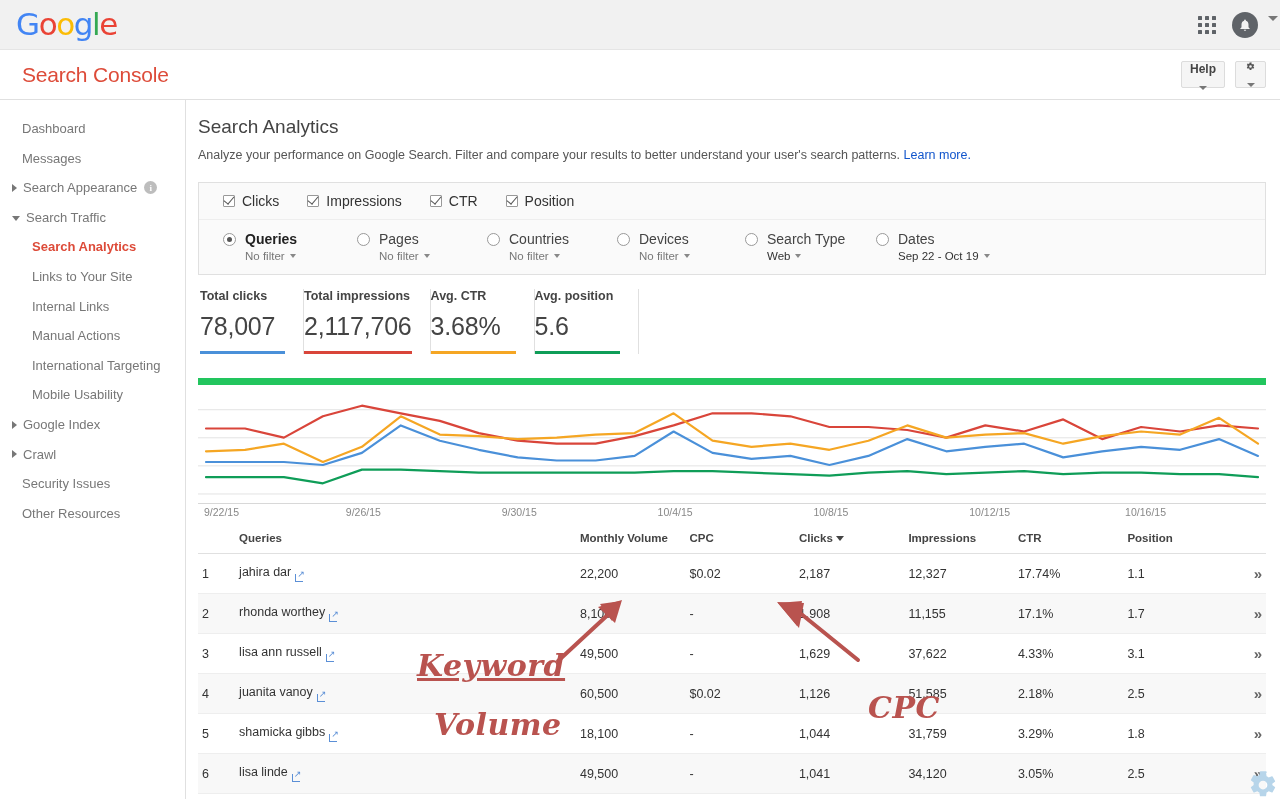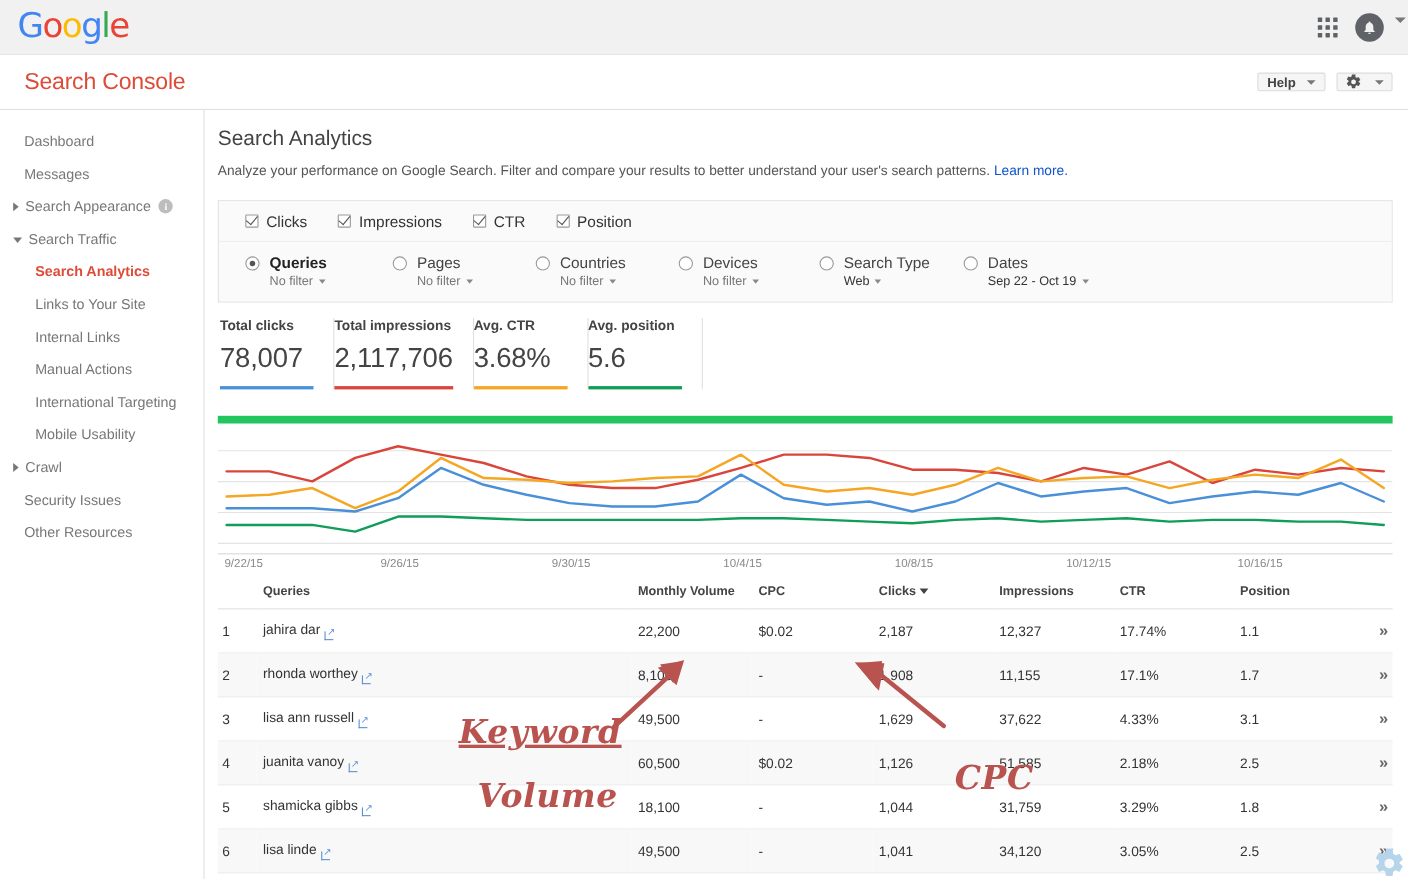--- a/index.html
+++ b/index.html
@@ -84,31 +84,32 @@
     font-weight: 400;
     letter-spacing: -0.2px;
   }
   #product-actions {
     margin-left: auto;
     display: flex;
     align-items: center;
     gap: 10px;
   }
   .gbtn {
-    height: 17px;
+    height: 27px;
     background: #f5f5f5;
     border: 1px solid #dcdcdc;
     border-radius: 2px;
     display: flex; align-items: center;
     padding: 0 8px;
     gap: 10px;
     cursor: pointer;
     color: #444;
     font-size: 12px;
     font-weight: bold;
+    flex-direction: column;
   }
   .gbtn .sep-caret {
     width: 0; height: 0;
     border-left: 4px solid transparent;
     border-right: 4px solid transparent;
     border-top: 4px solid #777;
   }
   #settings-btn { padding: 0 7px; gap: 12px; }
 
   
@@ -451,20 +452,24 @@
       <span>Internal Links</span>
     </div>
     <div class="nav-item child">
       <span>Manual Actions</span>
     </div>
     <div class="nav-item child">
       <span>International Targeting</span>
     </div>
     <div class="nav-item child">
       <span>Mobile Usability</span>
+    </div>
+    <div class="nav-item">
+      <span class="tri right"></span>
+      <span>Google Index</span>
     </div>
     <div class="nav-item">
       <span class="tri right"></span>
       <span>Crawl</span>
     </div>
     <div class="nav-item">
       <span>Security Issues</span>
     </div>
     <div class="nav-item">
       <span>Other Resources</span>

